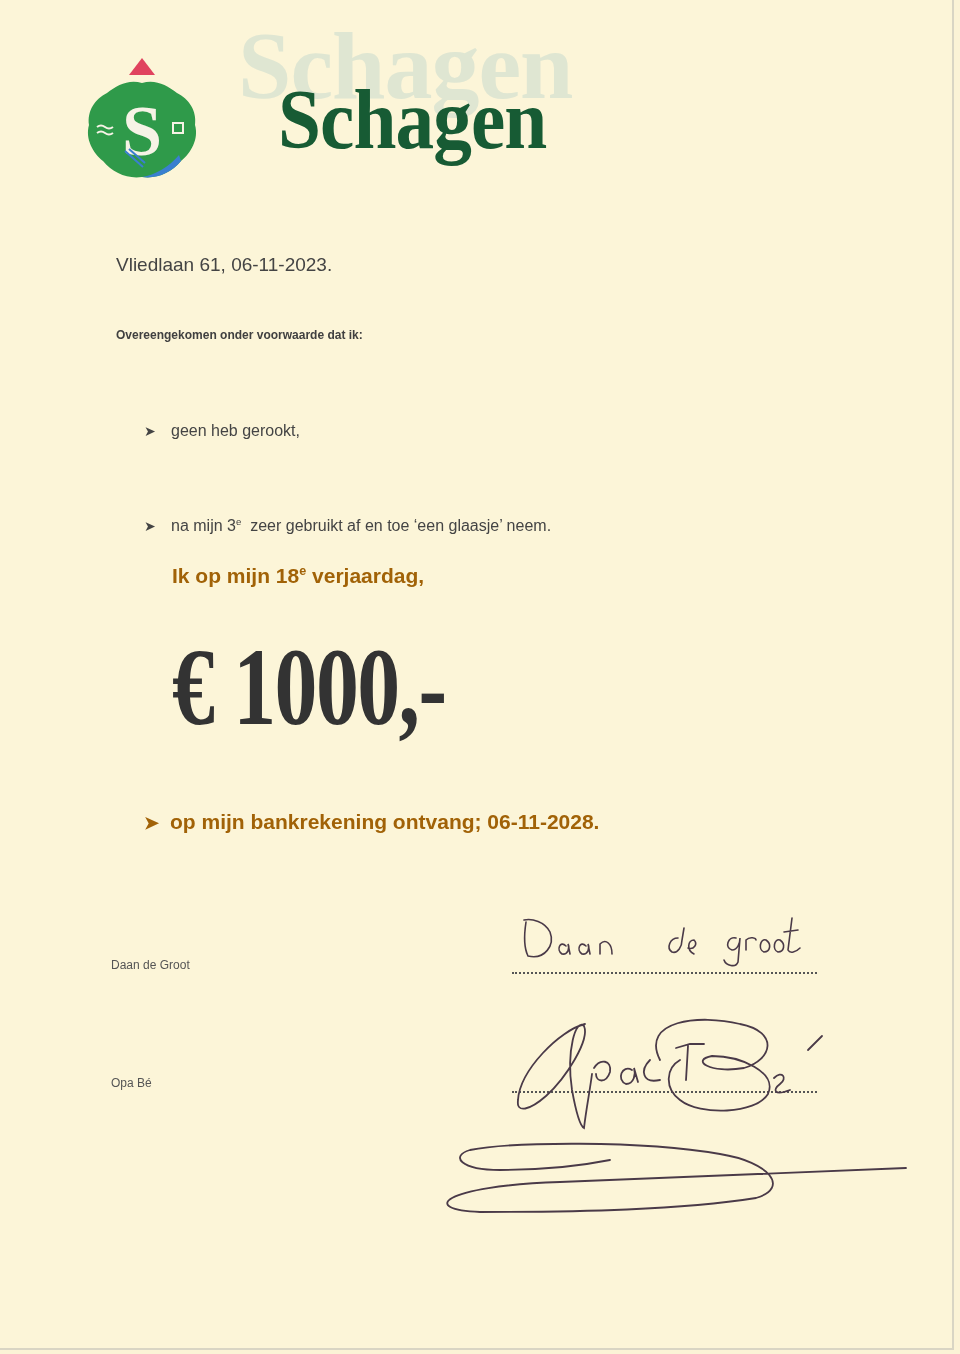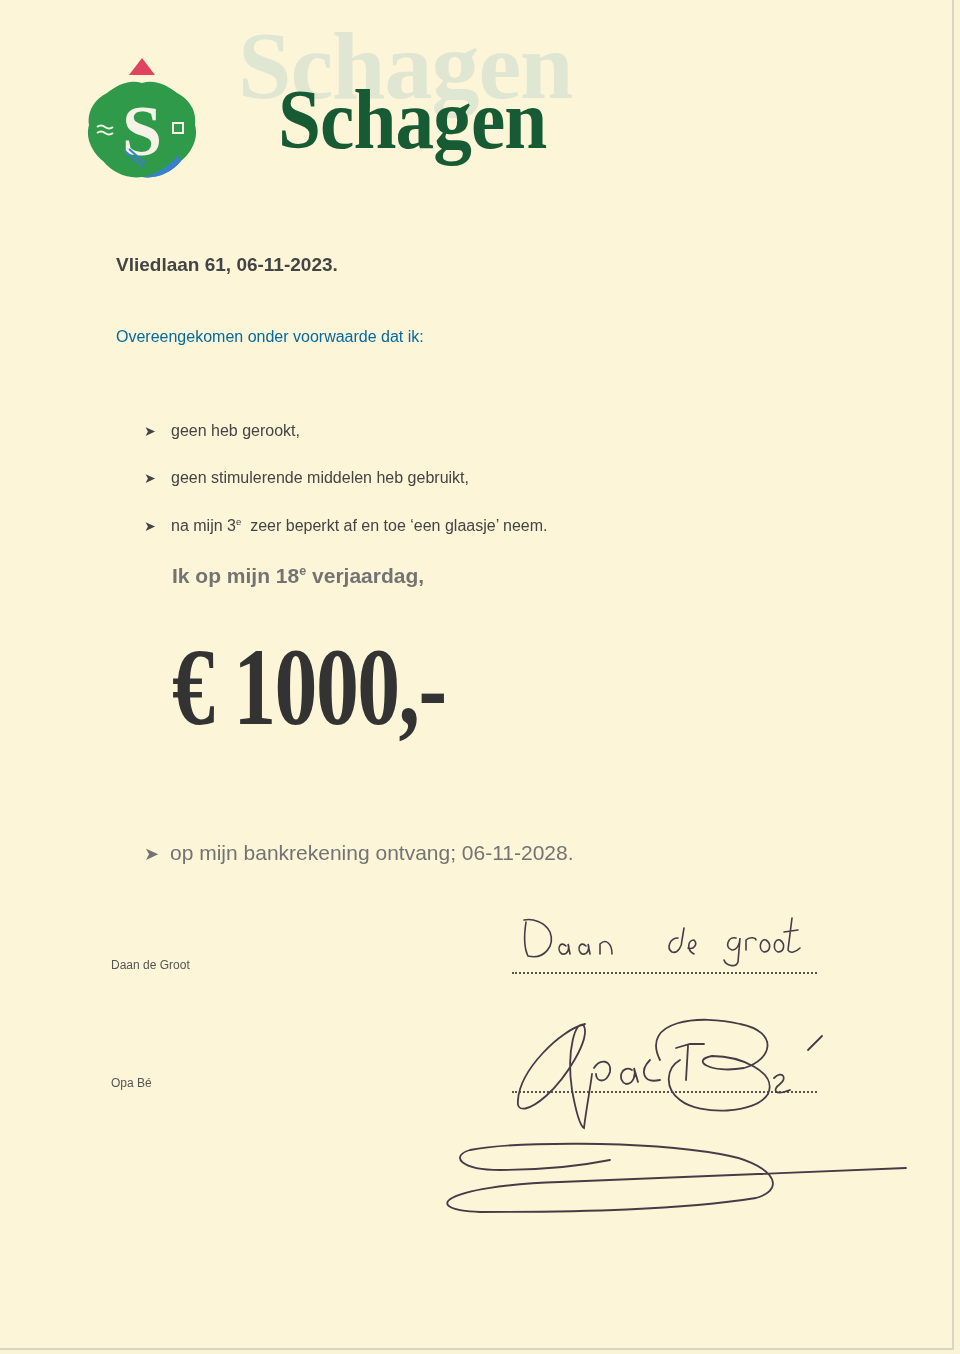--- a/index.html
+++ b/index.html
@@ -23,34 +23,34 @@
     font-size: 96px; color: #dfe6d2; letter-spacing: -1px;
     line-height: 1;
   }
   .wordmark {
     position: absolute; left: 278px; top: 78px;
     font-family: "Liberation Serif", serif; font-weight: bold;
     font-size: 84px; color: #175b34; letter-spacing: -1px;
     line-height: 1;
     transform: scaleX(0.92); transform-origin: left top;
   }
-  .header-line { position: absolute; left: 116px; top: 254px; font-size: 19px; font-weight: bold; color: #444; }
-  .intro { position: absolute; left: 116px; top: 328px; font-size: 16px; color: #0369a1; }
+  .header-line { position: absolute; left: 116px; top: 254px; font-size: 19px; font-weight: normal; color: #444; }
+  .intro { position: absolute; left: 116px; top: 328px; font-size: 12px; color: #404040; font-weight: bold; }
   .cond { position: absolute; left: 144px; font-size: 16px; color: #444; }
   .cond .arrow { display: inline-block; width: 27px; font-size: 14px; color: #444; }
   .cond sup, .emph sup { font-size: 0.6em; }
-  .emph { position: absolute; left: 172px; top: 564px; font-size: 21px; font-weight: bold; color: #737373; }
+  .emph { position: absolute; left: 172px; top: 564px; font-size: 21px; font-weight: bold; color: #a16207; }
   .amount {
     position: absolute; left: 172px; top: 632px;
     font-family: "Liberation Serif", serif; font-weight: bold;
     font-size: 110px; color: #333; line-height: 1;
     transform: scaleX(0.78); transform-origin: left top;
     letter-spacing: -2px;
   }
-  .payout { position: absolute; left: 144px; top: 841px; font-size: 21px; font-weight: normal; color: #737373; }
+  .payout { position: absolute; left: 144px; top: 810px; font-size: 21px; font-weight: bold; color: #a16207; }
   .payout .arrow { display: inline-block; width: 26px; font-size: 18px; }
   .sig-label { position: absolute; left: 111px; font-size: 12px; color: #555; }
   .sig-line { position: absolute; left: 512px; width: 305px; border-top: 2px dotted #555; height: 0; }
   .sig-svg { position: absolute; left: 0; top: 0; width: 960px; height: 1354px; pointer-events: none; }
 </style>
 </head>
 <body>
 
 <div class="page">
 
@@ -66,25 +66,22 @@
 
   <div class="wordmark-ghost">Schagen</div>
   <div class="wordmark">Schagen</div>
 
   <div class="header-line">Vliedlaan 61, 06-11-2023.</div>
   <div class="intro">Overeengekomen onder voorwaarde dat ik:</div>
 
   <div class="cond" style="top:422px">
     <span class="arrow">➤</span><span>geen heb gerookt,</span>
   </div>
-  <div class="cond" style="top:469px">
-    <span class="arrow">➤</span><span>geen stimulerende middelen heb gebruikt,</span>
-  </div>
   <div class="cond" style="top:516px">
-    <span class="arrow">➤</span><span>na mijn 3</span><sup>e</sup><span style="white-space:pre">  zeer beperkt af en toe ‘een glaasje’ neem.</span>
+    <span class="arrow">➤</span><span>na mijn 3</span><sup>e</sup><span style="white-space:pre">  zeer gebruikt af en toe ‘een glaasje’ neem.</span>
   </div>
 
   <div class="emph">
     <span>Ik op mijn 18</span><sup>e</sup><span> verjaardag,</span>
   </div>
 
   <div class="amount">€ 1000,-</div>
 
   <div class="payout">
     <span class="arrow">➤</span><span>op mijn bankrekening ontvang; 06-11-2028.</span>

